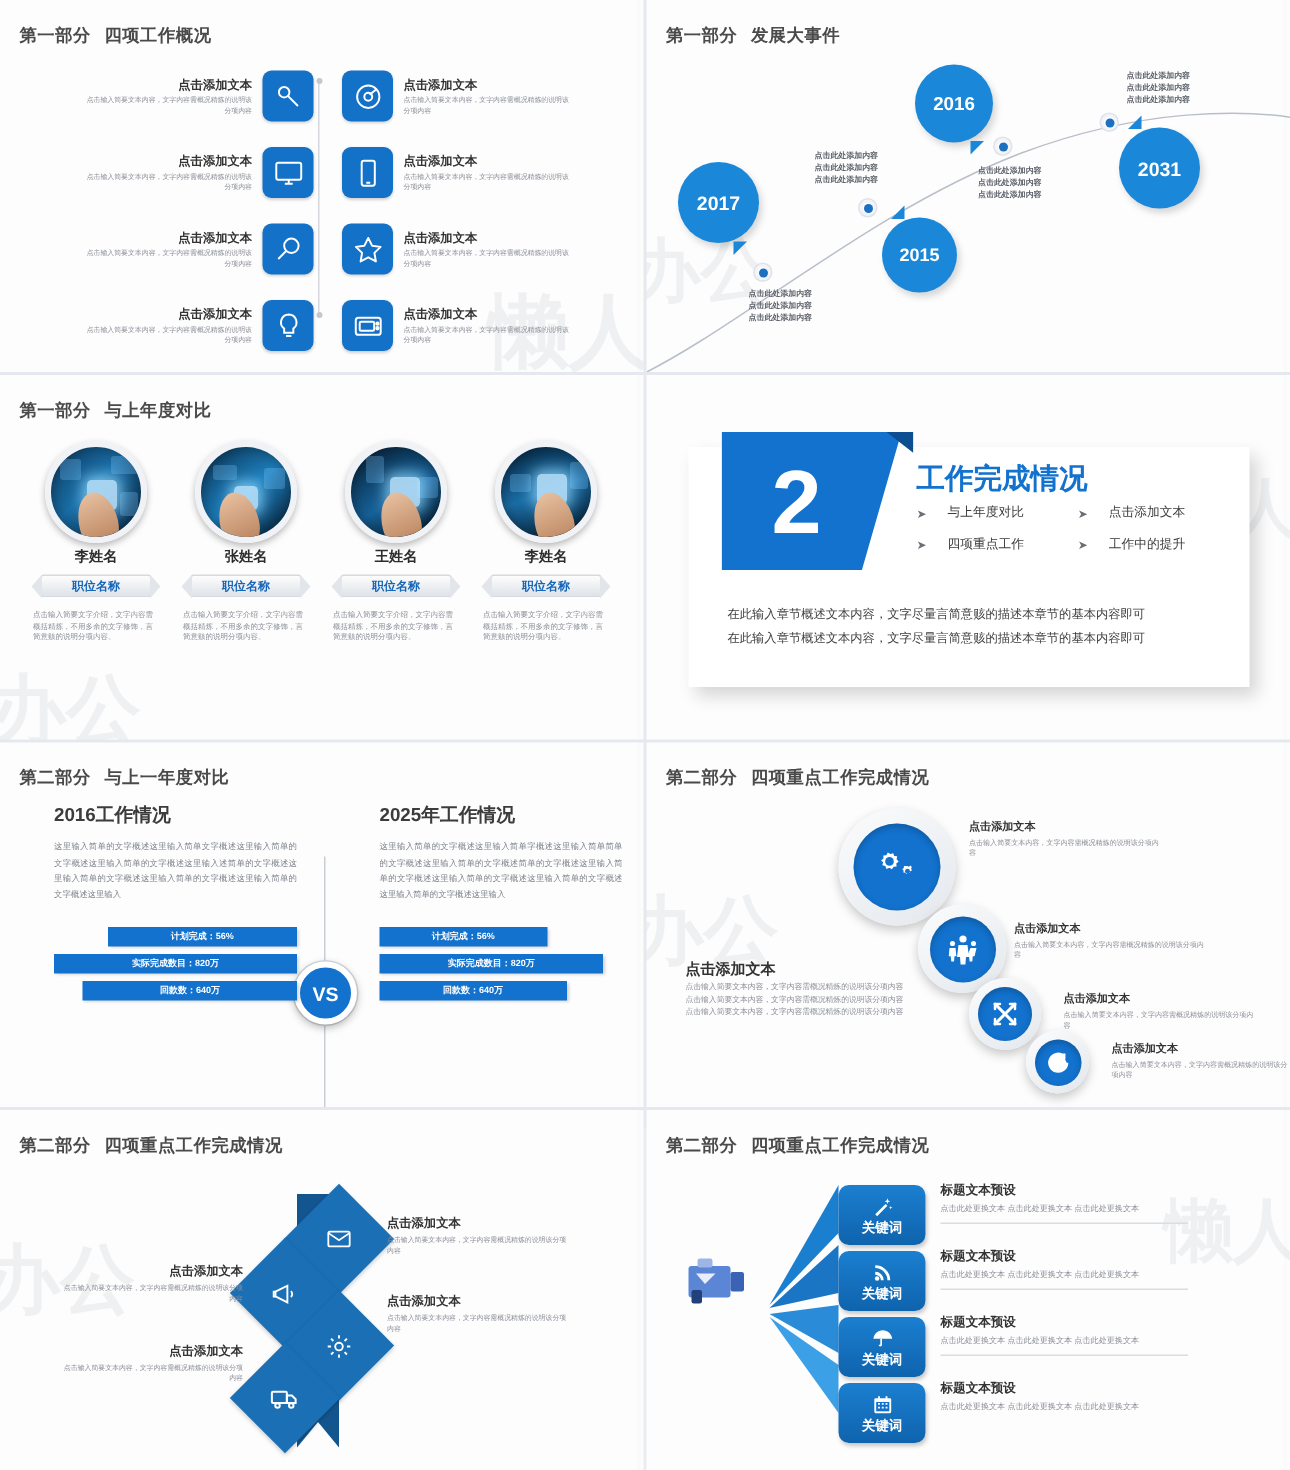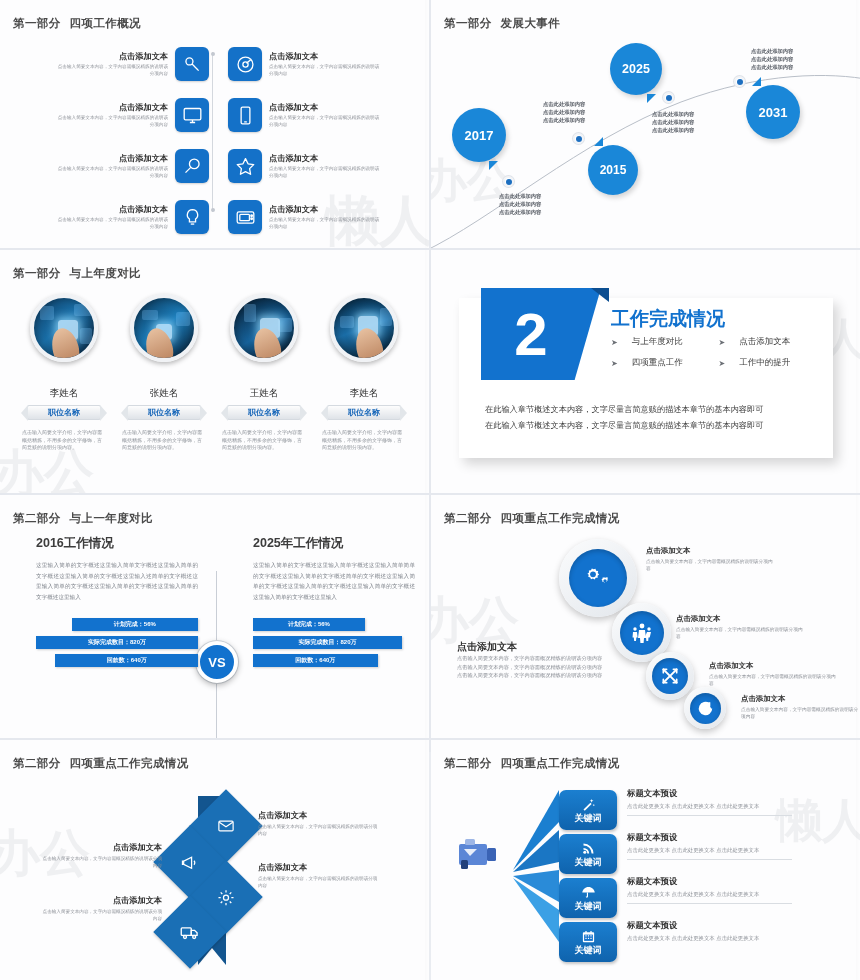--- a/index.html
+++ b/index.html
@@ -91,21 +91,21 @@
   .avatar .hand{
     position:absolute;bottom:-6px;left:18px;width:26px;height:36px;
     background:linear-gradient(170deg,#e8c2a2,#b9815c);
     border-radius:50% 50% 30% 30%/60% 60% 40% 40%;
     transform:rotate(-14deg);
   }
   .avatar .glow{
     position:absolute;left:24px;top:22px;width:20px;height:20px;border-radius:3px;
     background:rgba(190,230,255,.85);box-shadow:0 0 9px 3px rgba(150,220,255,.75);
   }
-  .mname{ font-size:9.5px;font-weight:normal;color:#2d2d2d;margin-top:25px; }
+  .mname{ font-size:9.5px;font-weight:bold;color:#2d2d2d;margin-top:3px; }
   .mrole{
     position:relative;margin:5px auto 0;width:74px;height:15px;
     background:linear-gradient(to bottom,#fdfdfd,#dfe3e8);
     border:1px solid #d5dae0;
     display:flex;align-items:center;justify-content:center;
     font-size:8px;font-weight:bold;color:#1565b8;
     border-radius:2px;
   }
   .mrole::before{
     content:"";position:absolute;left:-7px;top:-1px;
@@ -361,21 +361,21 @@
     <div class="tnode" style="left:142px;top:133px;">
         <i></i>
       </div>
     <div class="tltx" style="left:112px;top:100px;">
       <div>点击此处添加内容</div>
       <div>点击此处添加内容</div>
       <div>点击此处添加内容</div>
     </div>
 
     <div class="balloon" style="left:179px;top:43px;width:52px;height:52px;font-size:12.5px;">
-      <span>2025</span>
+      <span>2016</span>
       <span class="tail" style="right:6px;bottom:-8px;border-left:9px solid #1a87d8;border-bottom:9px solid transparent;"></span>
     </div>
     <div class="tnode" style="left:232px;top:92px;">
         <i></i>
       </div>
     <div class="tltx" style="left:221px;top:110px;">
       <div>点击此处添加内容</div>
       <div>点击此处添加内容</div>
       <div>点击此处添加内容</div>
     </div>

